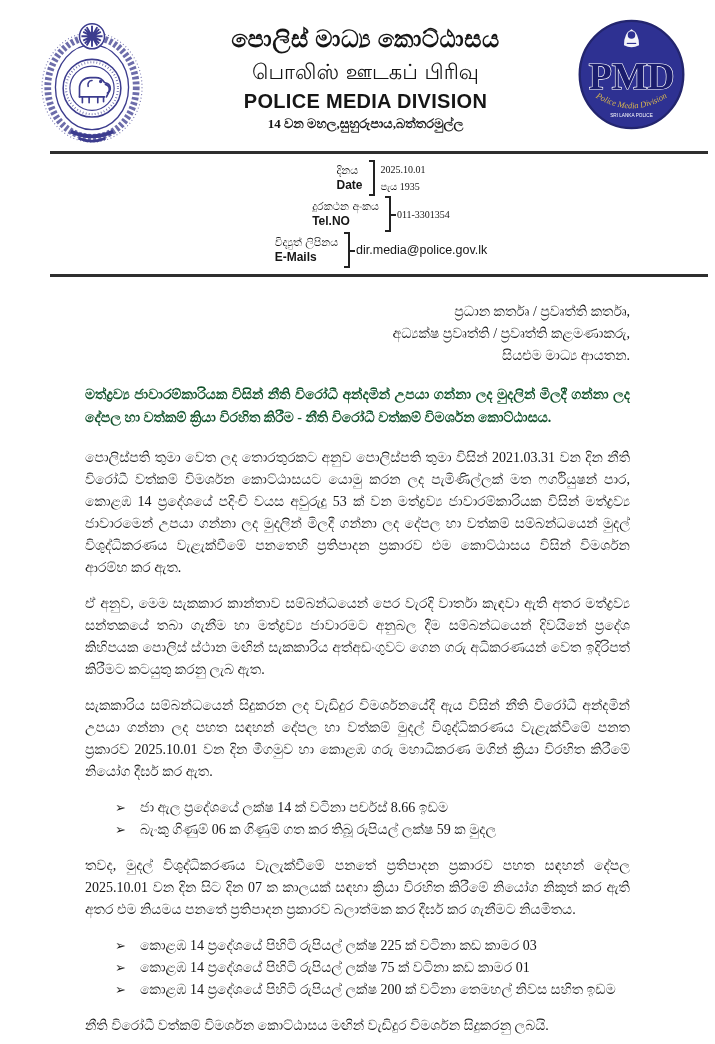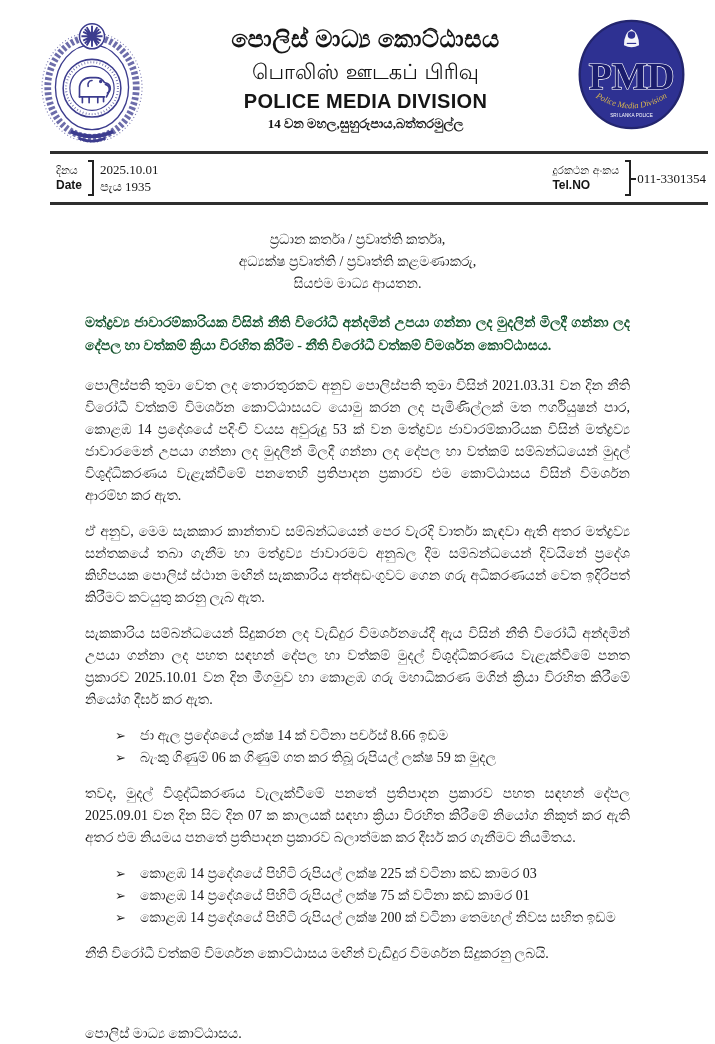--- a/index.html
+++ b/index.html
@@ -23,34 +23,35 @@
   .title-addr { font-size: 13px; font-weight: bold; margin-top: 3px; }
   .pmd-wrap { width: 152px; display: flex; justify-content: center; padding-top: 0; }
 
   
   .infobar {
     margin: 2px 7px 0 50px;
     border-top: 3px solid #2f2f2f;
     border-bottom: 3px solid #2f2f2f;
     display: flex; align-items: center; justify-content: space-between;
     padding: 6px 2px 6px 6px;
+    flex-direction: column;
   }
   .fgroup { display: flex; align-items: center; gap: 6px; }
   .flabels { line-height: 15px; }
   .flabel-si { font-size: 11px; font-family: "DejaVu Sans", sans-serif; }
   .flabel-en { font-size: 12px; font-weight: bold; font-family: "Liberation Sans", sans-serif; }
   .bracket { width: 6px; height: 36px; border-top: 2px solid #222; border-right: 2px solid #222; border-bottom: 2px solid #222; position: relative; flex: 0 0 auto; }
   .bracket.with-dash::after { content: ""; position: absolute; top: 50%; right: -7px; width: 5px; height: 2px; background: #222; }
-  .fvalue { font-size: 13px; line-height: 17px; }
+  .fvalue { font-size: 10px; line-height: 17px; }
   .v-serif { font-family: "Liberation Serif", serif; }
   .v-sans  { font-family: "Liberation Sans", sans-serif; font-size: 12.5px; }
 
   
   .content { padding: 24px 85px 0 85px; font-size: 14px; line-height: 22px; text-align: justify; }
-  .salutation { text-align: center; margin-bottom: 16px; }
+  .salutation { text-align: right; margin-bottom: 16px; }
   .sal-line { line-height: 22px; }
   .subject { font-weight: bold; color: #14532d; margin: 0 0 18px 0; line-height: 23px; }
   .para { margin: 0 0 14px 0; }
   .bullets { margin: 0 0 14px 0; padding-left: 30px; }
   .bullet { display: flex; gap: 9px; }
   .bullet-mark { flex: 0 0 16px; font-family: "DejaVu Sans", sans-serif; font-size: 13px; color: #222; }
   .bullet-text { flex: 1; text-align: justify; }
   .closing { margin: 4px 0 0 0; font-family: Liberation Serif, serif; }
   .signature { margin-top: 58px; text-align: left; }
 </style>
@@ -136,20 +137,28 @@
     <div class="fgroup">
       <div class="flabels">
         <div class="flabel-si">දුරකථන අංකය</div>
         <div class="flabel-en">Tel.NO</div>
       </div>
       <div class="bracket with-dash"></div>
       <div class="fvalue v-serif">011-3301354</div>
     </div>
 
 
+    <div class="fgroup">
+      <div class="flabels">
+        <div class="flabel-si">විද්‍යුත් ලිපිනය</div>
+        <div class="flabel-en">E-Mails</div>
+      </div>
+      <div class="bracket with-dash"></div>
+      <div class="fvalue v-sans">dir.media@police.gov.lk</div>
+    </div>
   </div>
 
   <main class="content">
 
     <div class="salutation">
       <div class="sal-line">ප්‍රධාන කර්තෘ / ප්‍රවෘත්ති කර්තෘ,</div>
       <div class="sal-line">අධ්‍යක්ෂ ප්‍රවෘත්ති / ප්‍රවෘත්ති කළමණාකරු,</div>
       <div class="sal-line">සියළුම මාධ්‍ය ආයතන.</div>
     </div>
 
@@ -163,21 +172,21 @@
       <div class="bullet">
         <span class="bullet-mark">➢</span>
         <span class="bullet-text">ජා ඇල ප්‍රදේශයේ ලක්ෂ 14 ක් වටිනා පර්චස් 8.66 ඉඩම</span>
       </div>
       <div class="bullet">
         <span class="bullet-mark">➢</span>
         <span class="bullet-text">බැංකු ගිණුම් 06 ක ගිණුම් ගත කර තිබූ රුපියල් ලක්ෂ 59 ක මුදල</span>
       </div>
     </div>
 
-    <p class="para">තවද, මුදල් විශුද්ධිකරණය වැලැක්වීමේ පනතේ ප්‍රතිපාදන ප්‍රකාරව පහත සඳහන් දේපල 2025.09.01 වන දින සිට දින 07 ක කාලයක් සඳහා ක්‍රියා විරහිත කිරීමේ නියෝග නිකුත් කර ඇති අතර එම නියමය පනතේ ප්‍රතිපාදන ප්‍රකාරව බලාත්මක කර දීර්ඝ කර ගැනීමට නියමිතය.</p>
+    <p class="para">තවද, මුදල් විශුද්ධිකරණය වැලැක්වීමේ පනතේ ප්‍රතිපාදන ප්‍රකාරව පහත සඳහන් දේපල 2025.10.01 වන දින සිට දින 07 ක කාලයක් සඳහා ක්‍රියා විරහිත කිරීමේ නියෝග නිකුත් කර ඇති අතර එම නියමය පනතේ ප්‍රතිපාදන ප්‍රකාරව බලාත්මක කර දීර්ඝ කර ගැනීමට නියමිතය.</p>
 
     <div class="bullets">
       <div class="bullet">
         <span class="bullet-mark">➢</span>
         <span class="bullet-text">කොළඹ 14 ප්‍රදේශයේ පිහිටි රුපියල් ලක්ෂ 225 ක් වටිනා කඩ කාමර 03</span>
       </div>
       <div class="bullet">
         <span class="bullet-mark">➢</span>
         <span class="bullet-text">කොළඹ 14 ප්‍රදේශයේ පිහිටි රුපියල් ලක්ෂ 75 ක් වටිනා කඩ කාමර 01</span>
       </div>

